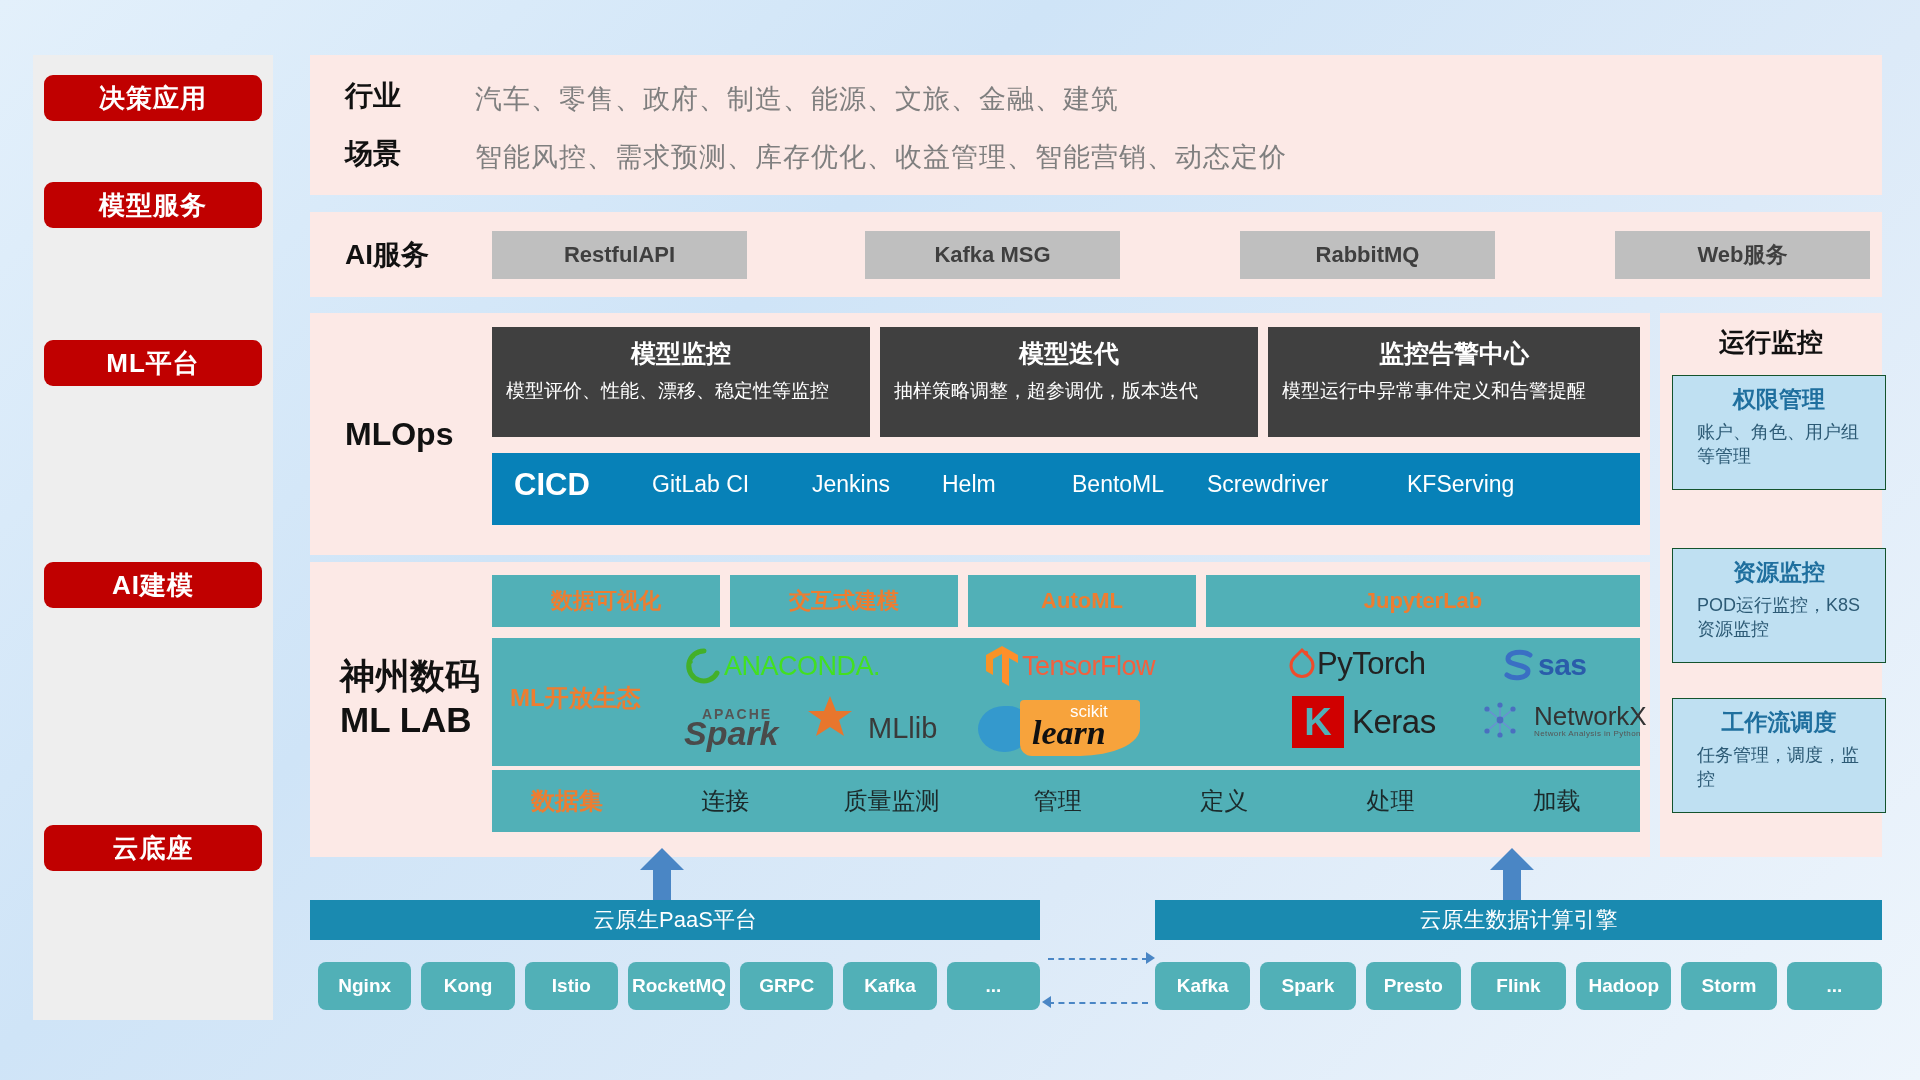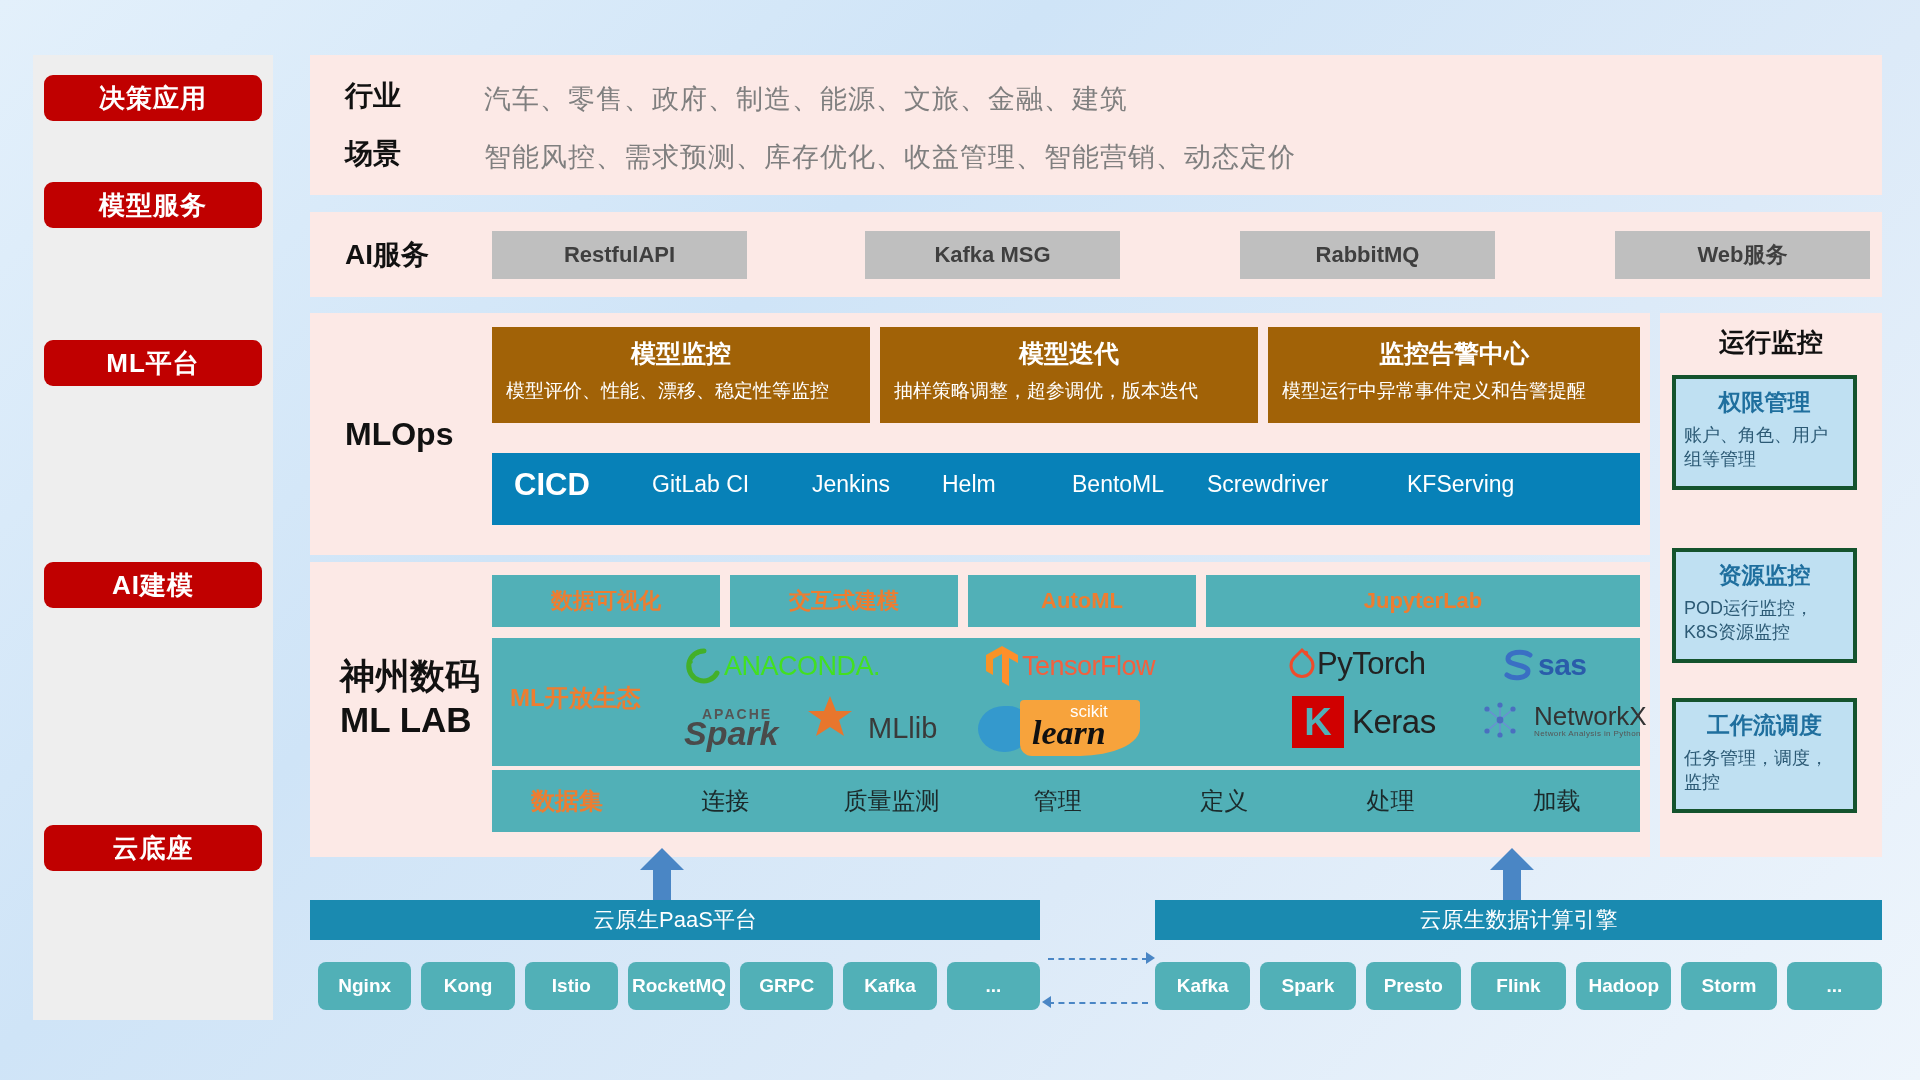--- a/index.html
+++ b/index.html
@@ -27,36 +27,36 @@
   
   .panel{position:absolute;background:#fce9e6;}
   .rowlabel{
     color:#111;font-weight:bold;display:flex;align-items:center;
   }
 
   
   #p-decision{left:310px;top:55px;width:1572px;height:140px;}
   #decision-label-ind{position:absolute;left:35px;top:22px;font-size:28px;}
   #decision-label-sce{position:absolute;left:35px;top:80px;font-size:28px;}
-  .decision-val{position:absolute;left:165px;font-size:27px;color:#7f7f7f;letter-spacing:1px;margin-left:9px;}
+  .decision-val{position:absolute;left:165px;font-size:27px;color:#7f7f7f;letter-spacing:1px;}
 
   
   #p-ai{left:310px;top:212px;width:1572px;height:85px;}
   #ai-label{position:absolute;left:35px;top:0;height:85px;font-size:28px;}
   .ai-chip{
     position:absolute;top:19px;height:48px;background:#bfbfbf;
     display:flex;align-items:center;justify-content:center;
     color:#3f3f3f;font-size:22px;font-weight:bold;
   }
 
   
   #p-mlops{left:310px;top:313px;width:1340px;height:242px;}
   #mlops-label{position:absolute;left:35px;top:0;height:242px;font-size:32px;}
   .mlops-card{
-    position:absolute;top:14px;height:96px;background:#a16207;
+    position:absolute;top:14px;height:110px;background:#404040;
     color:#fff;box-sizing:border-box;padding:10px 14px;overflow:hidden;
   }
   .mlops-card .t{font-size:25px;font-weight:bold;text-align:center;margin-bottom:8px;}
   .mlops-card .d{font-size:19px;line-height:1.35;}
   #cicd-bar{
     position:absolute;left:182px;top:140px;width:1148px;height:72px;
     background:#0781b8;color:#fff;overflow:hidden;
   }
   #cicd-title{position:absolute;left:22px;top:14px;font-size:31px;font-weight:bold;}
   .cicd-item{position:absolute;top:18px;font-size:23px;width:100px;line-height:1.15;}
@@ -77,22 +77,22 @@
     position:absolute;left:182px;top:208px;width:1148px;height:62px;background:#51b0b7;
     display:flex;align-items:center;
   }
   #ds-bar .dsl{color:#ed7d31;font-size:24px;font-weight:bold;width:150px;text-align:center;}
   #ds-bar .dsi{color:#1b2a2b;font-size:24px;flex:1;text-align:center;}
 
   
   #p-mon{left:1660px;top:313px;width:222px;height:544px;}
   #mon-title{position:absolute;left:0;top:12px;width:222px;text-align:center;font-size:26px;font-weight:bold;color:#111;}
   .mon-card{
-    position:absolute;left:12px;width:185px;background:#bfe0f2;
-    border:4px solid #14532d;box-sizing:border-box;padding:8px 8px;
+    position:absolute;left:12px;width:214px;background:#bfe0f2;
+    border:1px solid #14532d;box-sizing:border-box;padding:8px 24px;
   }
   .mon-card .mt{font-size:23px;font-weight:bold;color:#1f6f9e;text-align:center;margin-bottom:5px;}
   .mon-card .md{font-size:18px;color:#2c5a75;line-height:1.35;}
 
   
   .cloud-bar{
     position:absolute;height:40px;background:#1a8ab0;
     display:flex;align-items:center;justify-content:center;
     color:#fff;font-size:22px;
   }

